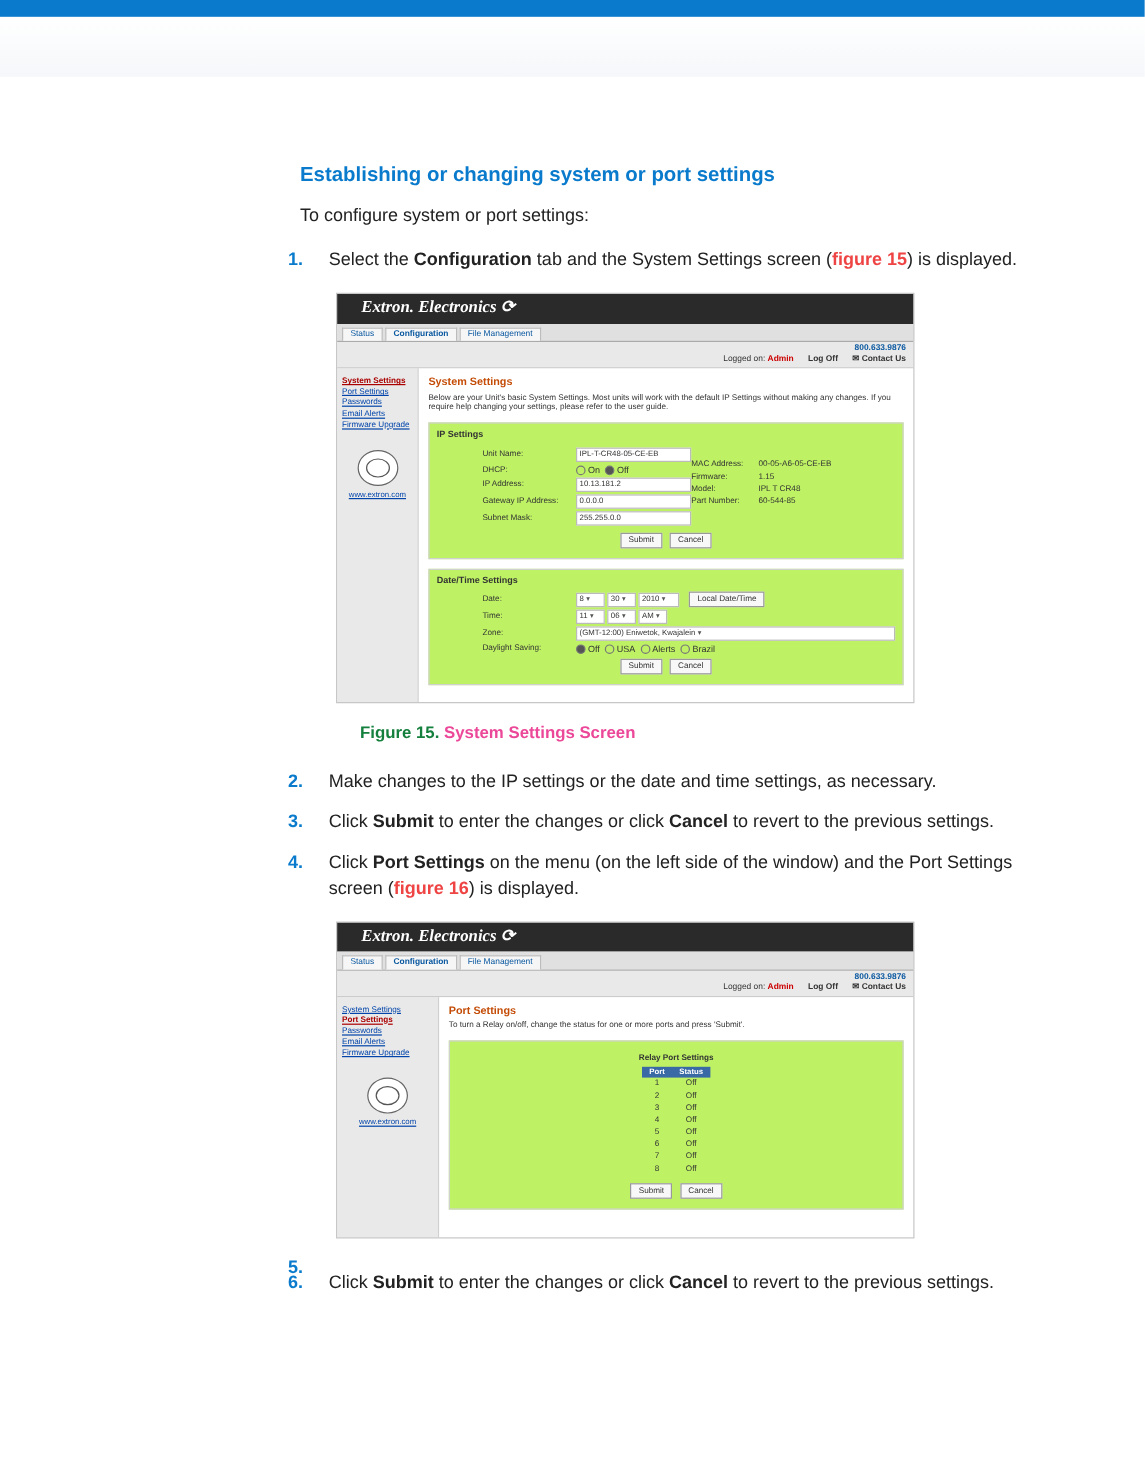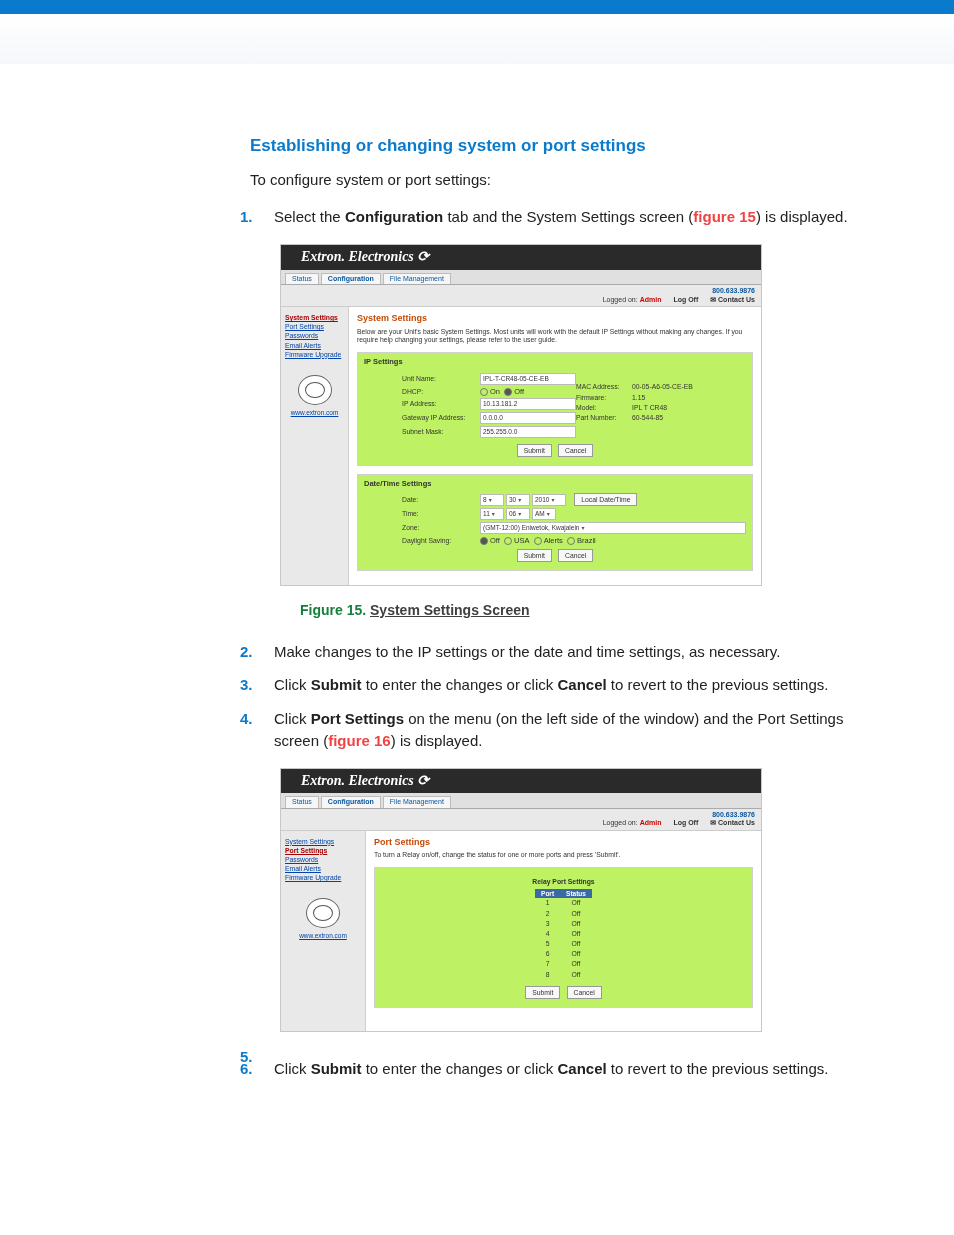--- a/index.html
+++ b/index.html
@@ -42,21 +42,21 @@
     color: #0a7bcc;
     font-weight: 700;
   }
   b.kw { font-weight: 700; }
   span.figref { color: #ef4444; font-weight: 700; }
   .figcap {
     margin: 14px 0 14px 50px;
     font-size: 14px;
   }
   .figcap .figno { color: #15803d; font-weight: 700; }
-  .figcap .figtxt { font-weight: 700; color: #404040; text-decoration: underline; }
+  .figcap .figtxt { font-weight: 700; color: #ec4899; }
 
   
   .shot {
     margin: 6px 0 6px 30px;
     border: 1px solid #c7c7c7;
     width: 480px;
     font-size: 7.5px;
     line-height: 1.2;
     font-family: Tahoma, Arial, sans-serif;
     color: #333;

